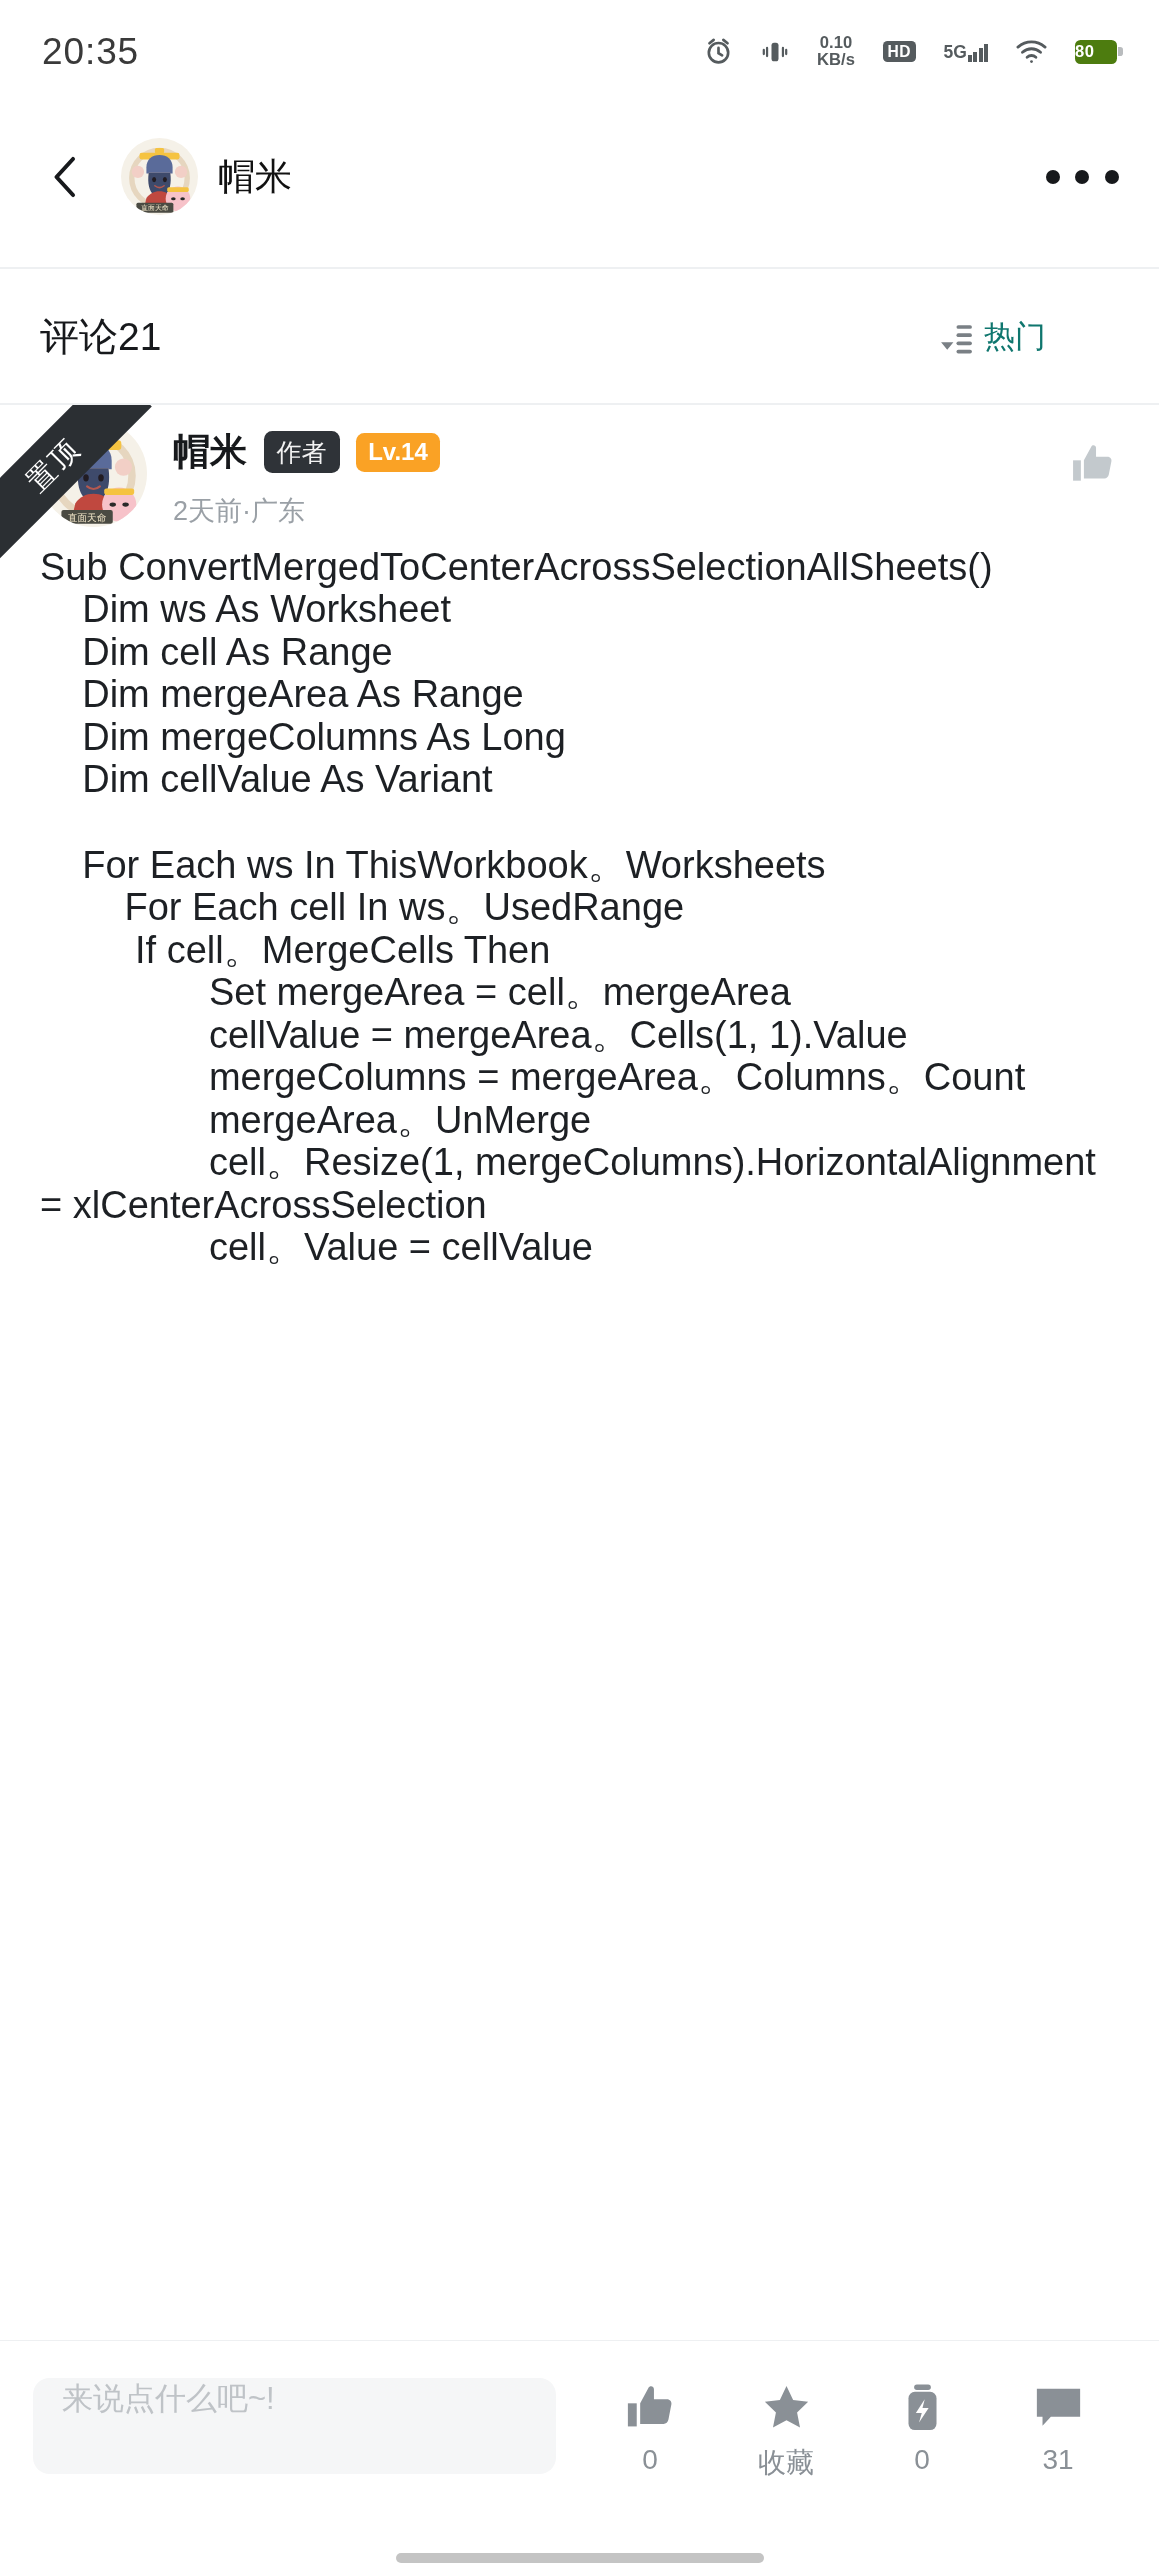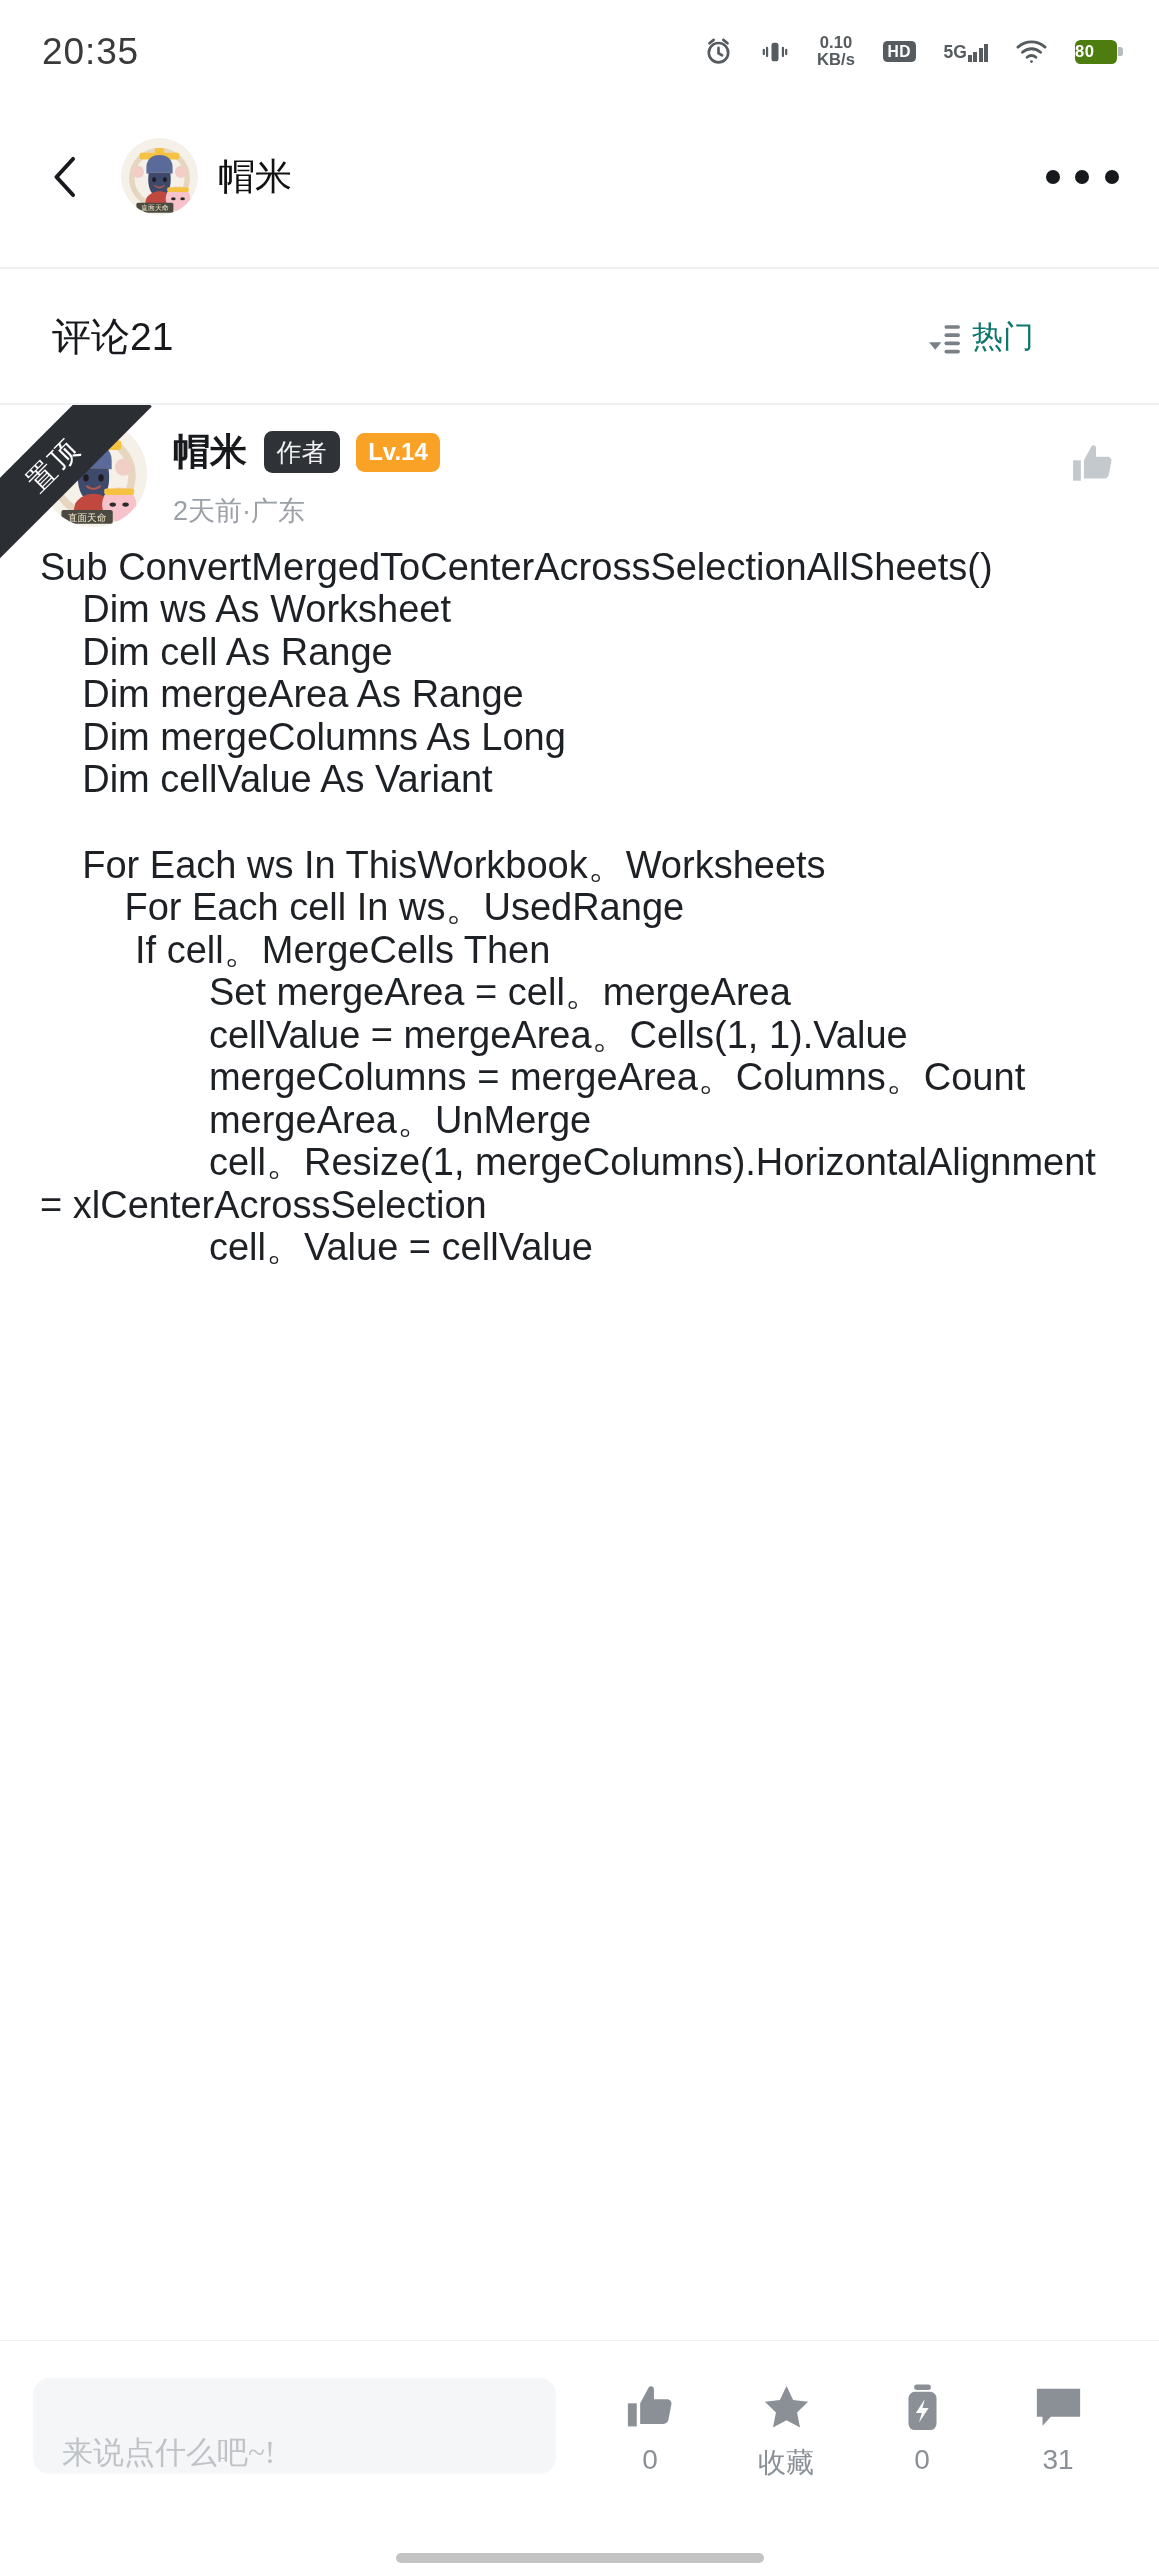--- a/index.html
+++ b/index.html
@@ -47,21 +47,21 @@
                 flex:0 0 auto; }
   .hdr-name { font-size:37px; color:#111; margin-left:20px; font-weight:500; }
   .dots { margin-left:auto; display:flex; gap:15.6px; align-items:center; }
   .dots i { width:14px; height:14px; border-radius:50%; background:#17191c; display:block; }
 
   .divider { position:absolute; left:0; width:1159px; height:1.8px; background:#eef0f2; }
 
   
   .cmt-bar {
     position:absolute; top:269px; left:0; width:1086px; height:136px;
-    display:flex; align-items:center; padding:0 52px; background:#fff;
+    display:flex; align-items:center; padding:0 40px; background:#fff;
   }
   .cmt-title { font-size:39px; color:#17191c; font-weight:500; }
   .cmt-sort { margin-left:auto; display:flex; align-items:center; gap:9.2px; }
   .cmt-sort-label { font-size:31px; color:#0f766e; }
 
   
   .comment { position:absolute; top:405px; left:0; width:1159px; }
   .pin-ribbon {
     position:absolute; left:0; top:0; width:155px; height:155px; overflow:hidden;
     pointer-events:none; z-index:5;
@@ -99,21 +99,21 @@
   }
 
   
   .bottombar {
     position:absolute; left:0; bottom:0; width:1159px; height:236px;
     background:#fff; border-top:1.8px solid #eef0f2;
     display:flex; align-items:flex-start; padding:37px 33px 0 33px;
   }
   .cmt-input {
     width:543px; height:96px; border-radius:16.6px; background:#f5f6f7;
-    display:flex; align-items:flex-end; padding:0 29px;font-family:Liberation Serif, serif;
+    display:flex; align-items:flex-start; padding:0 29px;
   }
   .cmt-input span { color:#bfc3c7; font-size:31px; }
   .actions { display:flex; align-items:flex-start; margin-left:26px; gap:0; }
   .action { width:136px; display:flex; flex-direction:column; align-items:center; gap:7.4px; }
   .action .lbl { font-size:28px; color:#8a9096; }
   .home-ind {
     position:absolute; left:50%; transform:translateX(-50%); bottom:13px;
     width:368px; height:10px; border-radius:5.5px; background:#c4c4c4;
   }
 </style>

